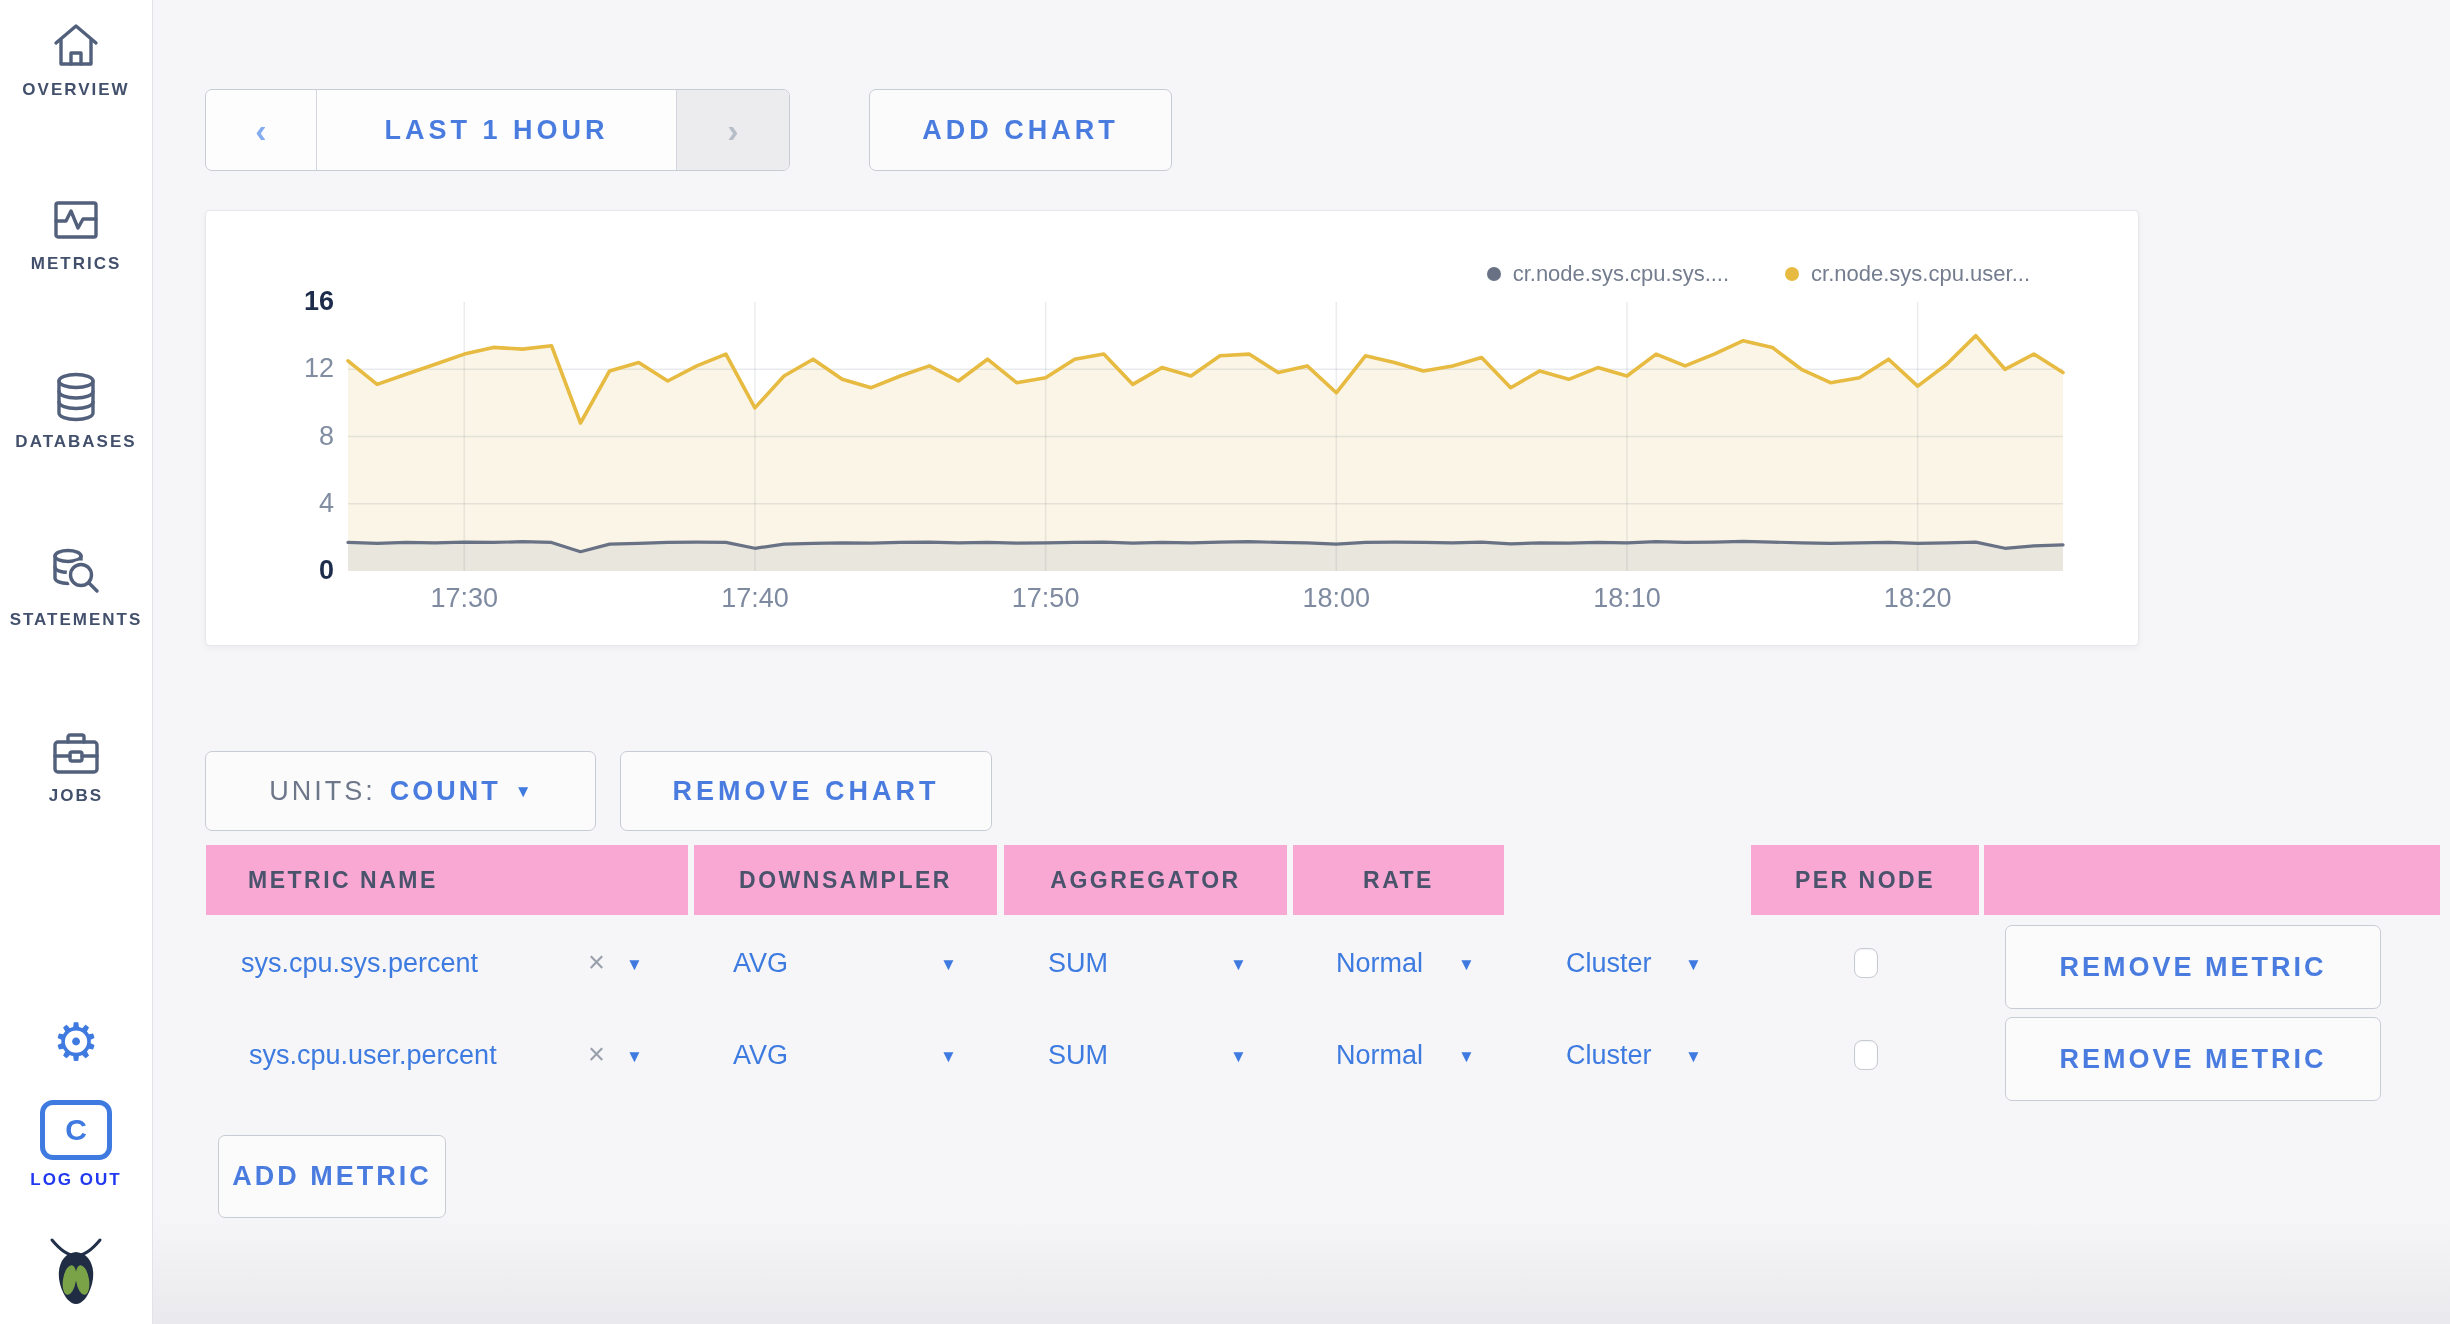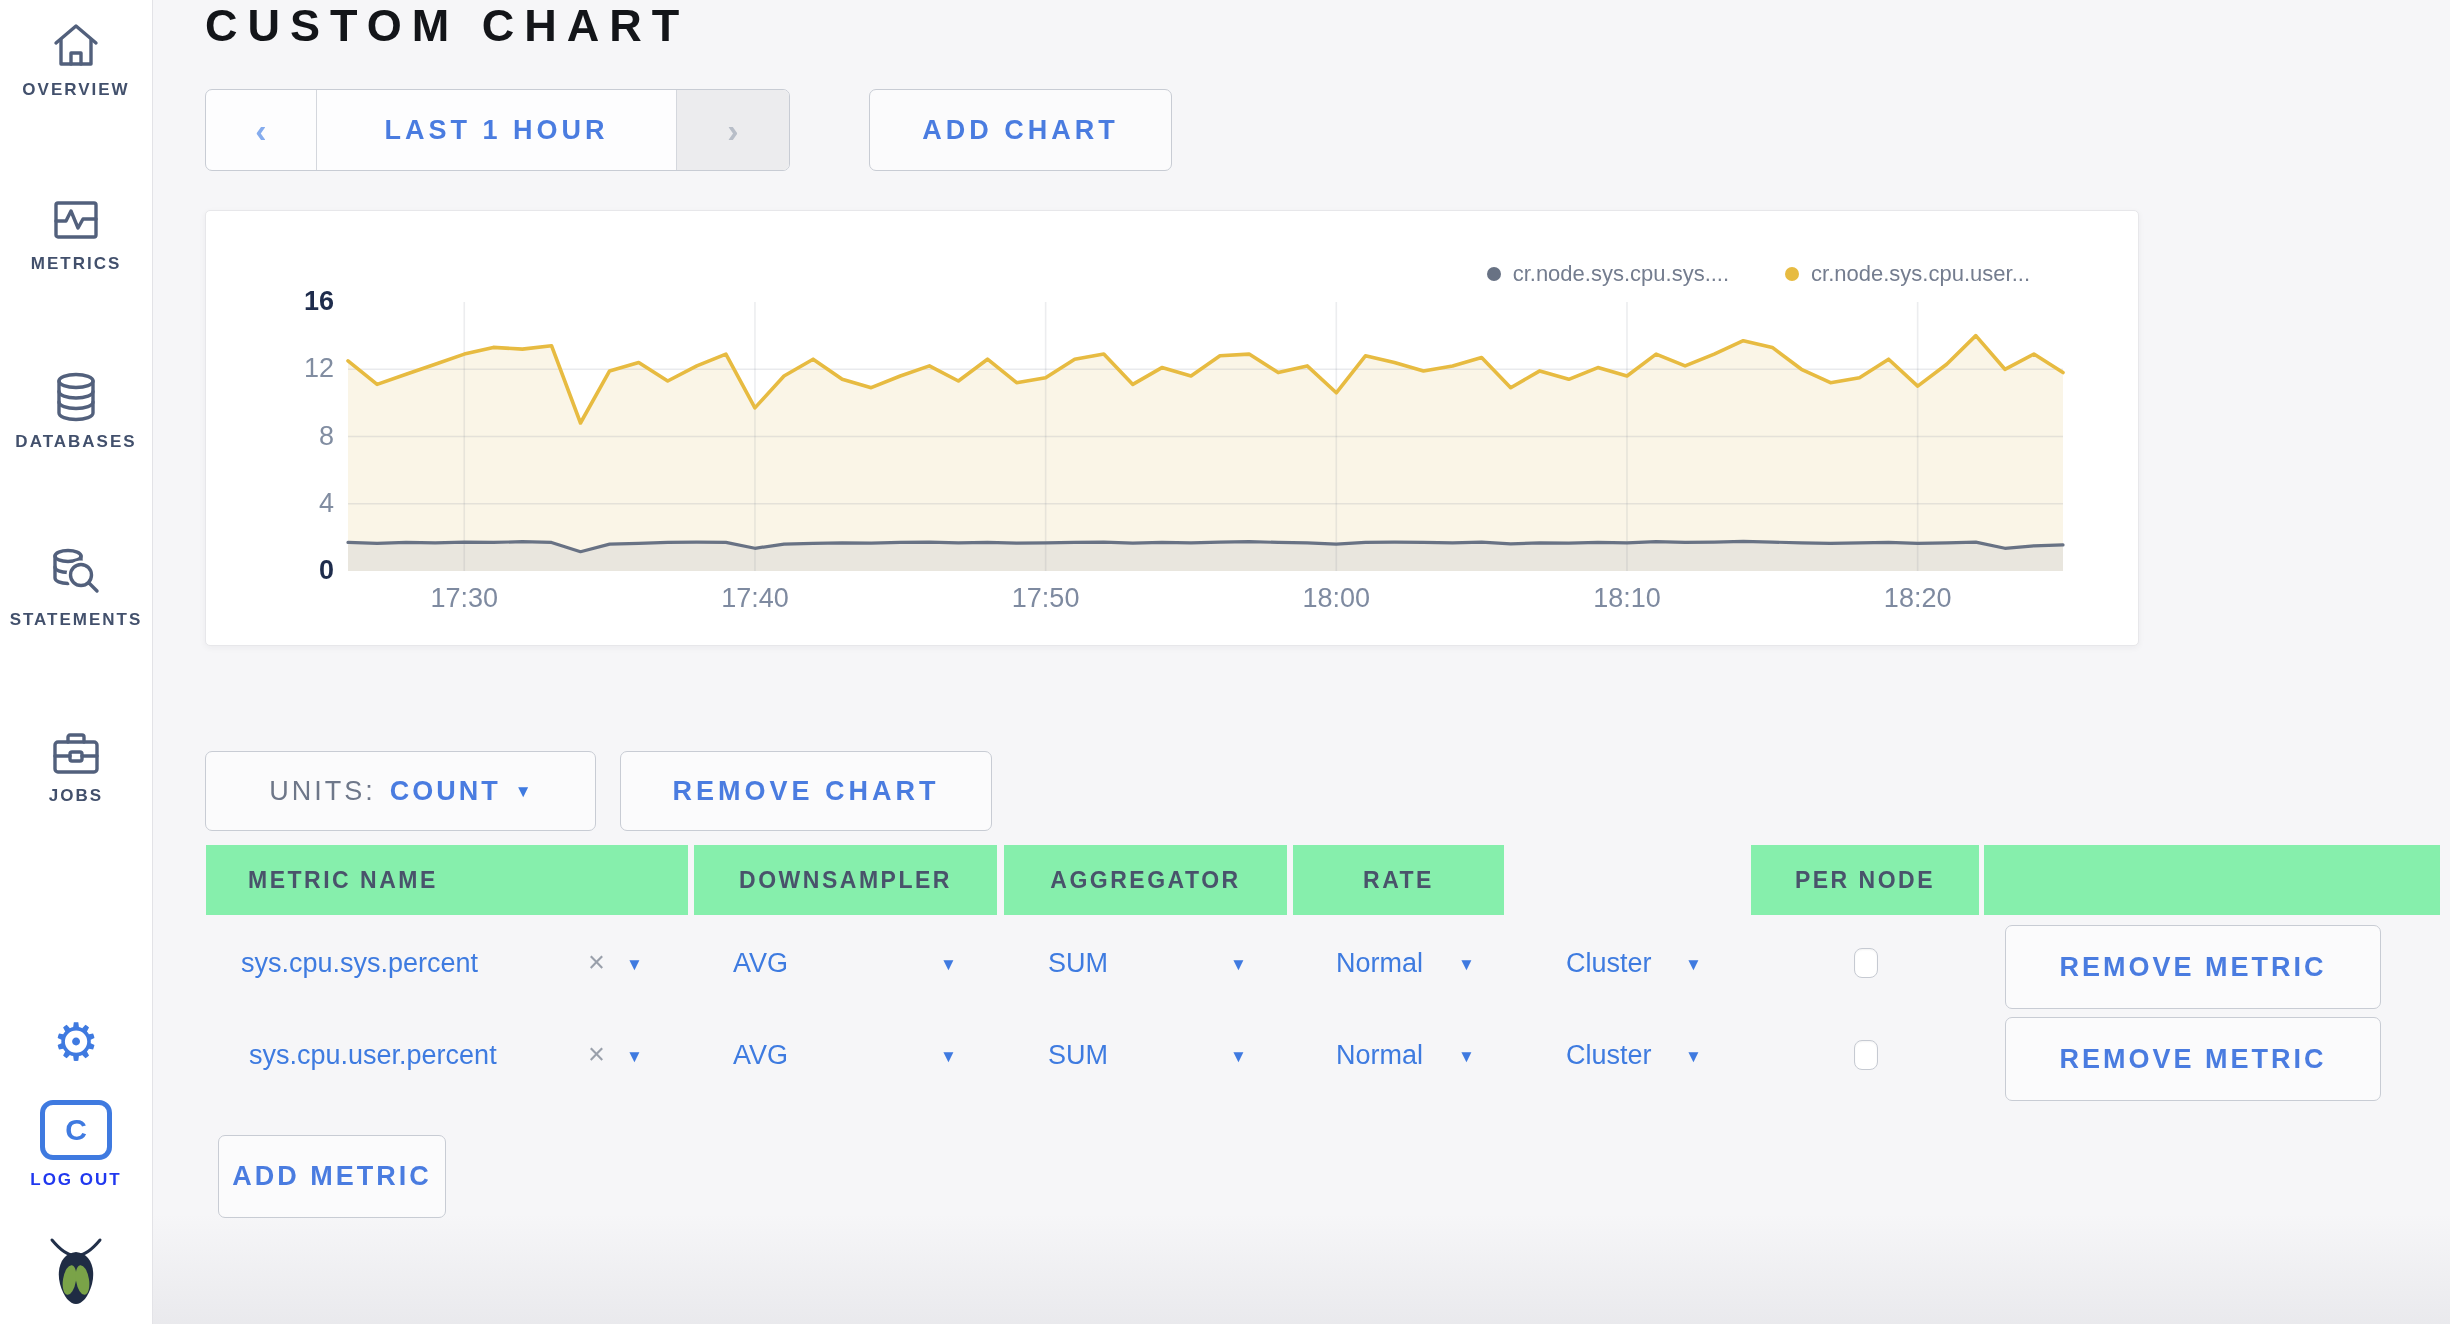--- a/index.html
+++ b/index.html
@@ -54,21 +54,21 @@
   .units-box{position:absolute;left:205px;top:751px;width:391px;height:80px;
              display:flex;align-items:center;justify-content:center;gap:14px;
              border:1px solid #c8ccd4;border-radius:7px;background:#fbfbfc;cursor:pointer;
              box-sizing:border-box;}
   .units-label{font-size:27px;color:#6e7789;letter-spacing:3px;}
   .units-value{font-size:27px;color:#4a7ce0;letter-spacing:3px;font-weight:600;}
   .caret{display:inline-block;font-size:17px;color:#3f7ae0;line-height:1;}
   .removechart{position:absolute;left:620px;top:751px;width:372px;height:80px;}
 
   
-  .hcell{position:absolute;top:845px;height:70px;background:#86efac;display:flex;align-items:center;
+  .hcell{position:absolute;top:845px;height:70px;background:#f9a8d4;display:flex;align-items:center;
          justify-content:center;font-size:23px;font-weight:700;letter-spacing:2.5px;color:#49536b;}
   .hcell.left{justify-content:flex-start;padding-left:42px;box-sizing:border-box;}
   .cell-text{position:absolute;font-size:27px;color:#3e7be0;}
   .x-clear{position:absolute;font-size:29px;color:#9aa0ab;cursor:pointer;}
   .row-caret{position:absolute;font-size:17px;color:#3f7ae0;cursor:pointer;}
   .checkbox{position:absolute;width:22px;height:28px;background:#fff;border:1.5px solid #c6cad2;
             border-radius:8px;box-shadow:inset 0 1px 2px rgba(0,0,0,.05);cursor:pointer;}
   .rm-btn{position:absolute;left:2005px;width:376px;height:84px;letter-spacing:3px;}
   .addmetric{position:absolute;left:218px;top:1135px;width:228px;height:83px;letter-spacing:3px;}
 </style>
@@ -158,21 +158,20 @@
           <path d="M4 4 C14 16 22 20 28 19"></path>
           <path d="M52 4 C42 16 34 20 28 19"></path>
         </g>
         <path d="M28 16 C14 17 8 32 12 48 C15.5 61 22 68 28 68 C34 68 40.5 61 44 48 C48 32 42 17 28 16 Z" fill="#1f2c44"></path>
         <ellipse cx="21.5" cy="44" rx="6.5" ry="15" fill="#7aa348" transform="rotate(9 21.5 44)"></ellipse>
         <ellipse cx="34.5" cy="44" rx="6.5" ry="15" fill="#7aa348" transform="rotate(-9 34.5 44)"></ellipse>
       </svg>
     </div>
   </div>
 
-  <div class="title">CUSTOM CHART</div>
 
   <div class="timesel">
     <div class="seg seg-prev">
       <span>‹</span>
     </div>
     <div class="seg seg-label">LAST 1 HOUR</div>
     <div class="seg seg-next">
       <span>›</span>
     </div>
   </div>

